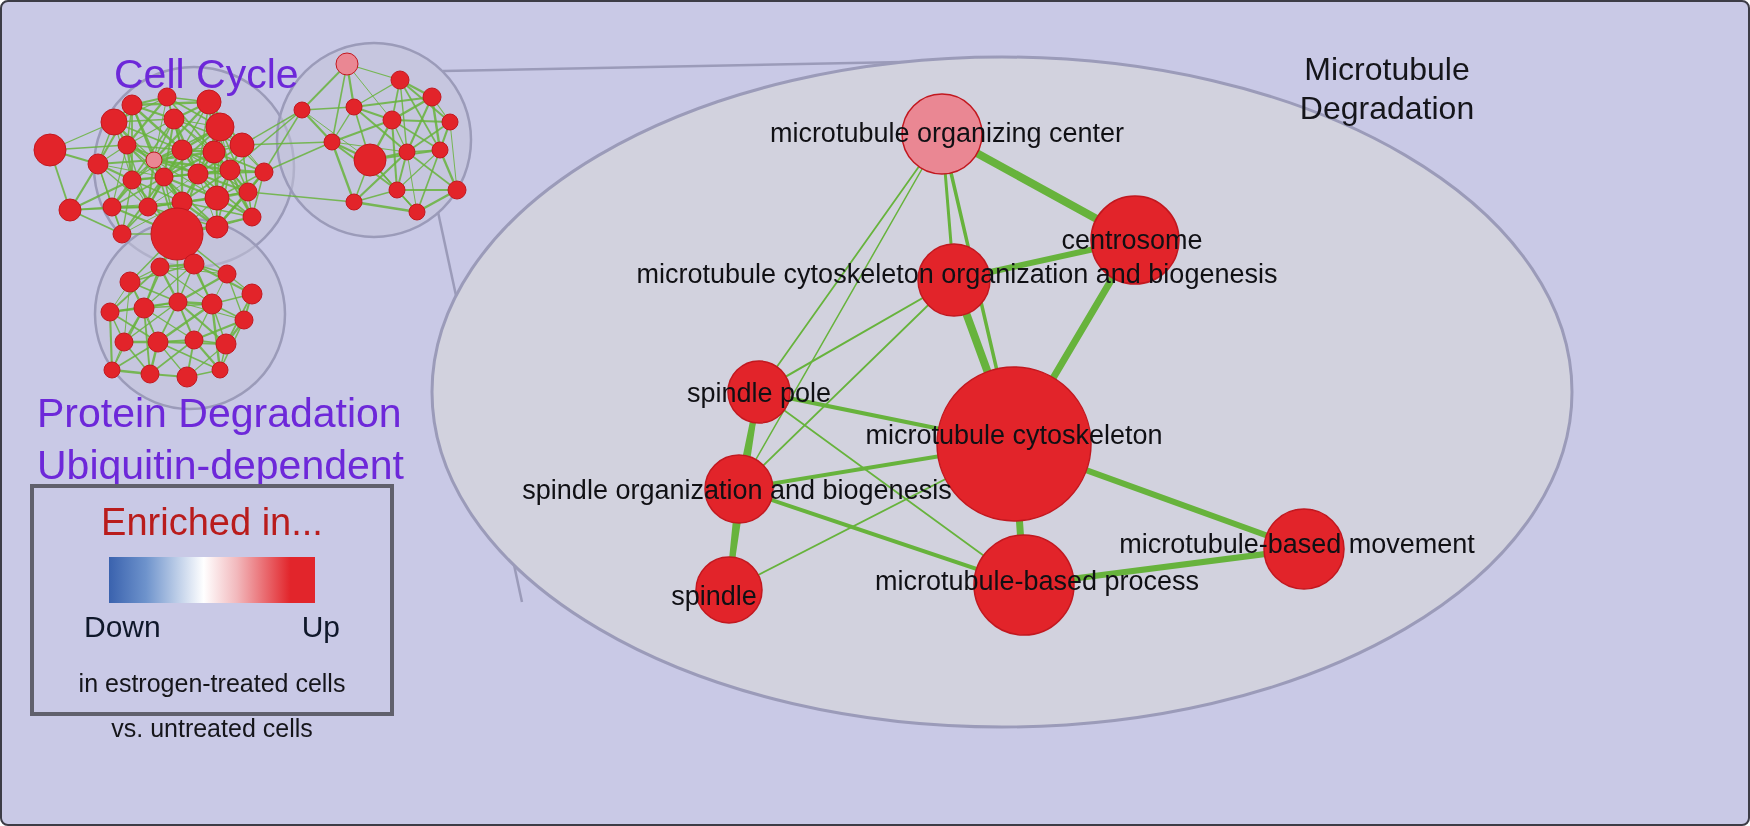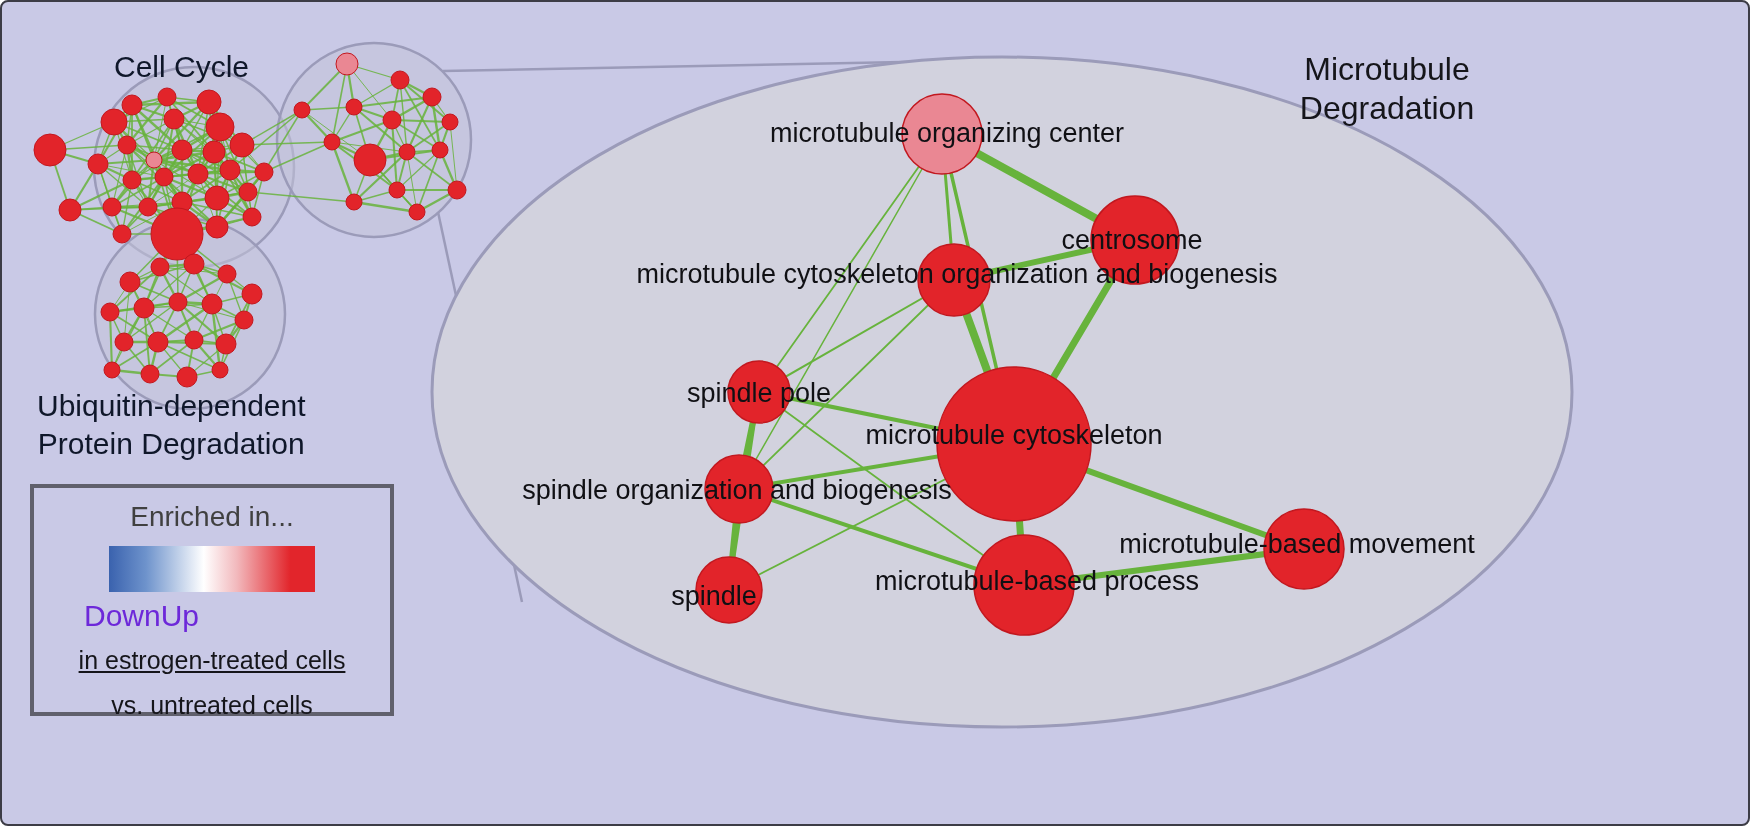--- a/index.html
+++ b/index.html
@@ -6,30 +6,30 @@
   html,body { background:#ffffff; }
   body { font-family:"Liberation Sans","DejaVu Sans",sans-serif; }
   .canvas {
     position:relative; width:1750px; height:826px;
     background:#c9c9e6;
     border:2px solid #3c3c46; border-radius:8px;
     overflow:hidden;
   }
   #scene { position:absolute; left:0; top:0; }
   .lbl { position:absolute; white-space:nowrap; }
-  .gray-label { color:#0f172a; font-size:30px; line-height:1.28;text-align:center; }
+  .gray-label { color:#6d28d9; font-size:41px; line-height:1.28; }
   .black-title { color:#15151a; font-size:32px; line-height:1.22; text-align:center; }
   .node-label { font-family:"Liberation Sans","DejaVu Sans",sans-serif; font-size:27px; fill:#101014; }
   .legend {
     position:absolute; left:28px; top:482px; width:364px; height:232px;
     border:4px solid #60606c; text-align:center; padding-top:13px;
   }
-  .legend-title { font-size:28px; color:#404040; }
+  .legend-title { font-size:38px; color:#b91c1c; }
   .grad { width:206px; height:46px; margin:13px auto 0 auto; }
-  .du-row { width:256px; margin:7px auto 0 auto; display:flex; font-size:30px; color:#6d28d9; }
+  .du-row { width:256px; margin:7px auto 0 auto; display:flex; justify-content:space-between; font-size:30px; color:#0f172a; }
   .legend-caption { font-size:25px; color:#15151a; margin-top:16px; }
 </style>
 </head>
 <body>
 
 <div class="canvas">
 
   <svg id="scene" width="1750" height="826" viewBox="0 0 1750 826">
       <line x1="441" y1="69" x2="1060" y2="57" stroke="#9b9bb9" stroke-width="2.5"></line>
       <line x1="436" y1="210" x2="520" y2="600" stroke="#9b9bb9" stroke-width="2.5"></line>
@@ -449,33 +449,33 @@
         <text x="735" y="497" text-anchor="middle" class="node-label">spindle organization and biogenesis</text>
         <text x="1295" y="551" text-anchor="middle" class="node-label">microtubule-based movement</text>
         <text x="1035" y="588" text-anchor="middle" class="node-label">microtubule-based process</text>
         <text x="712" y="603" text-anchor="middle" class="node-label">spindle</text>
       </g>
     </svg>
 
   <div class="lbl gray-label" style="left:112px; top:46px;">Cell Cycle</div>
 
   <div class="lbl gray-label" style="left:35px; top:385px;">
+    <div>Protein Degradation</div>
     <div>Ubiquitin-dependent</div>
-    <div>Protein Degradation</div>
   </div>
 
   <div class="lbl black-title" style="left:1245px; top:48px; width:280px;">
     <div>Microtubule</div>
     <div>Degradation</div>
   </div>
 
   <div class="legend">
     <div class="legend-title">Enriched in...</div>
     <div class="grad" id="gradbar" style="background: linear-gradient(90deg, rgb(58, 98, 174) 0%, rgb(110, 147, 204) 18%, rgb(255, 255, 255) 46%, rgb(242, 185, 189) 62%, rgb(226, 37, 43) 88%, rgb(226, 37, 43) 100%);"></div>
     <div class="du-row">
       <span>Down</span>
       <span>Up</span>
     </div>
-    <div class="legend-caption" style="margin-top:13px;text-decoration:underline;">in estrogen-treated cells</div>
+    <div class="legend-caption" style="margin-top:25px;">in estrogen-treated cells</div>
     <div class="legend-caption">vs. untreated cells</div>
   </div>
 
 </div>
 
 </body></html>

